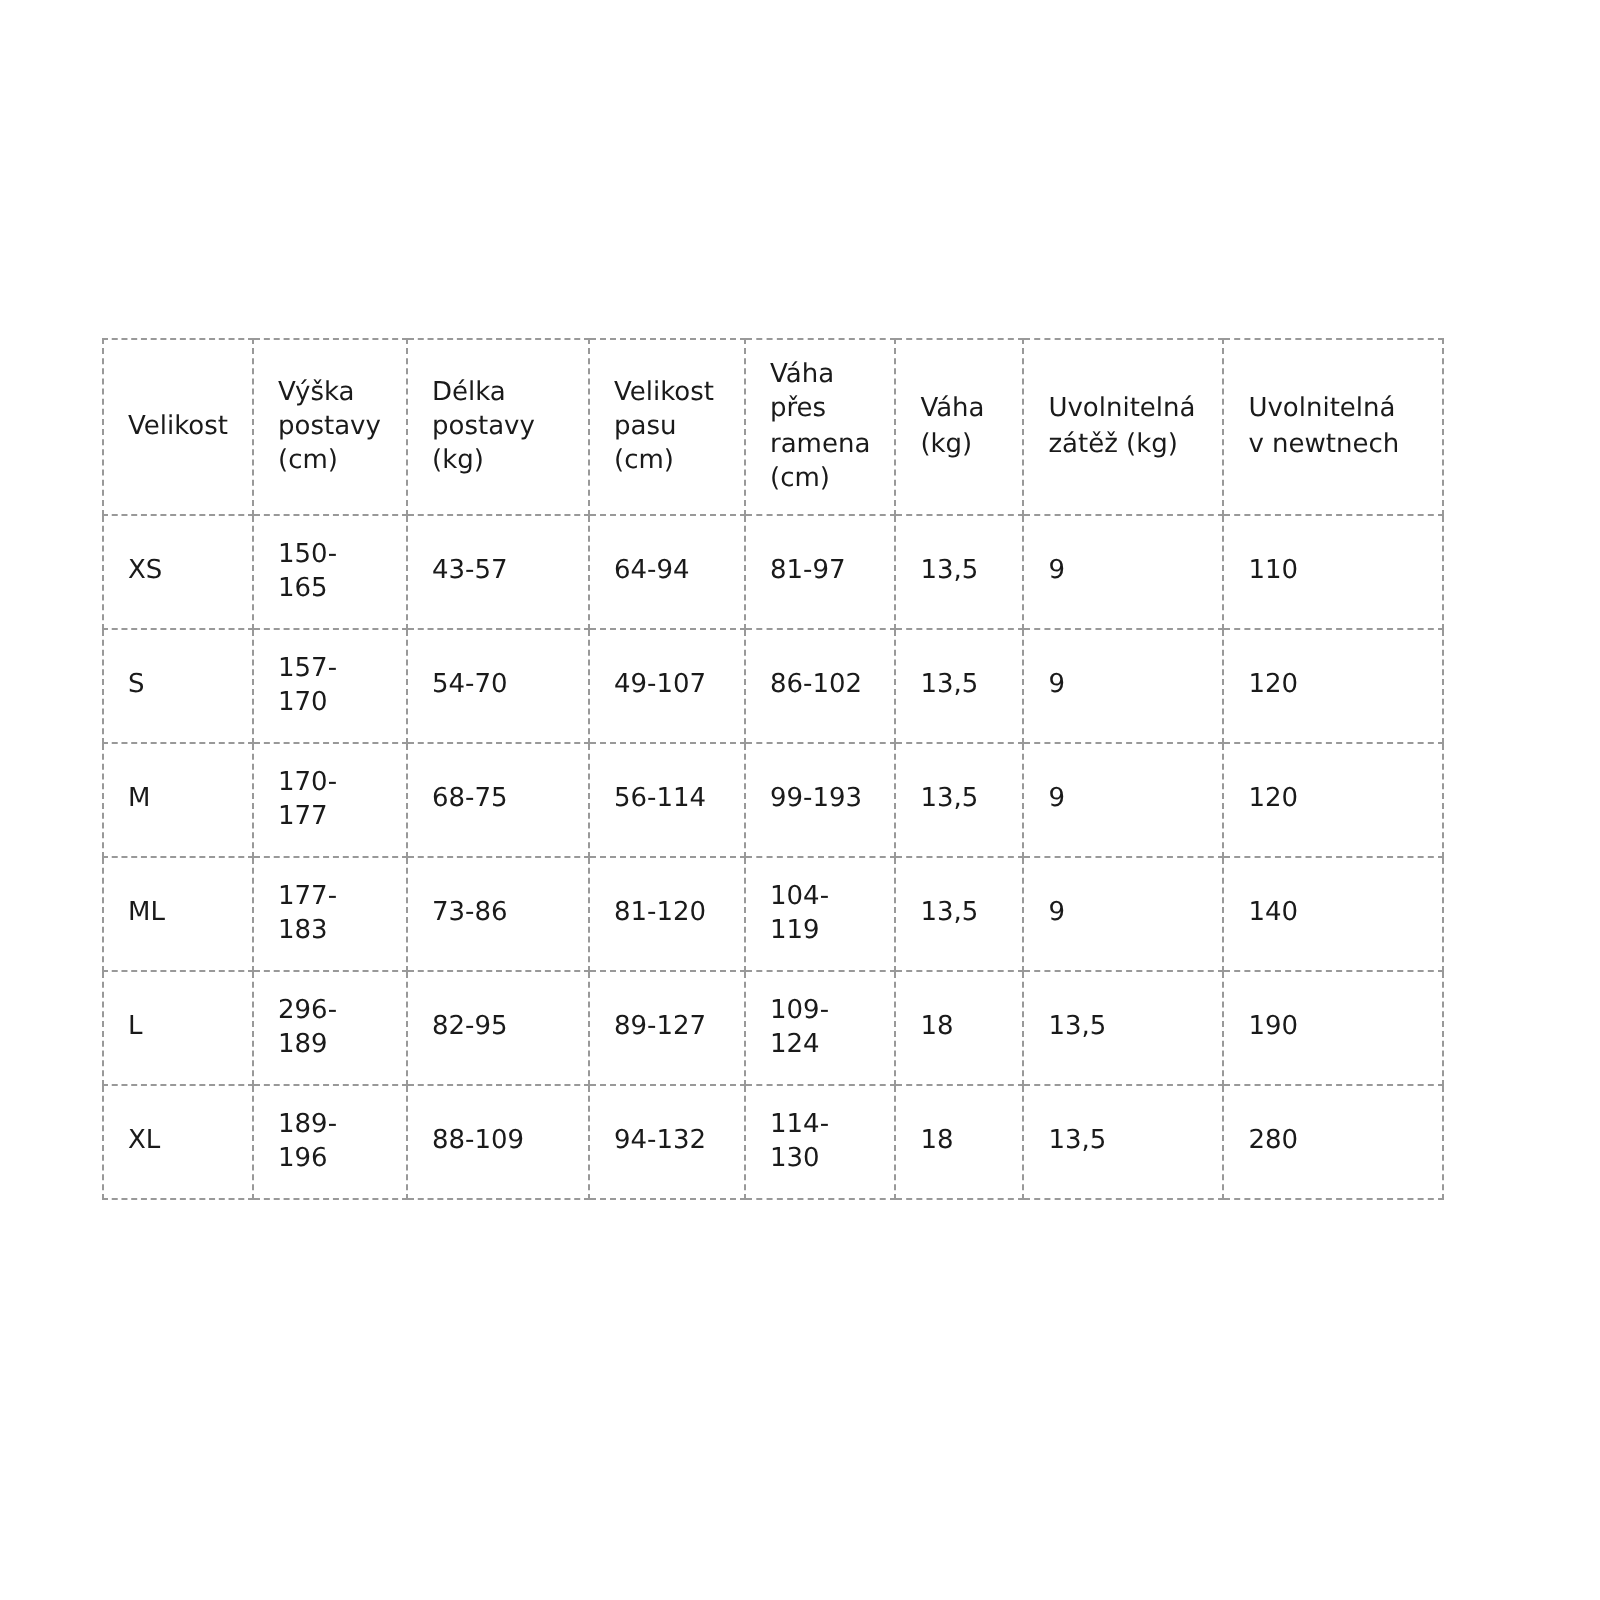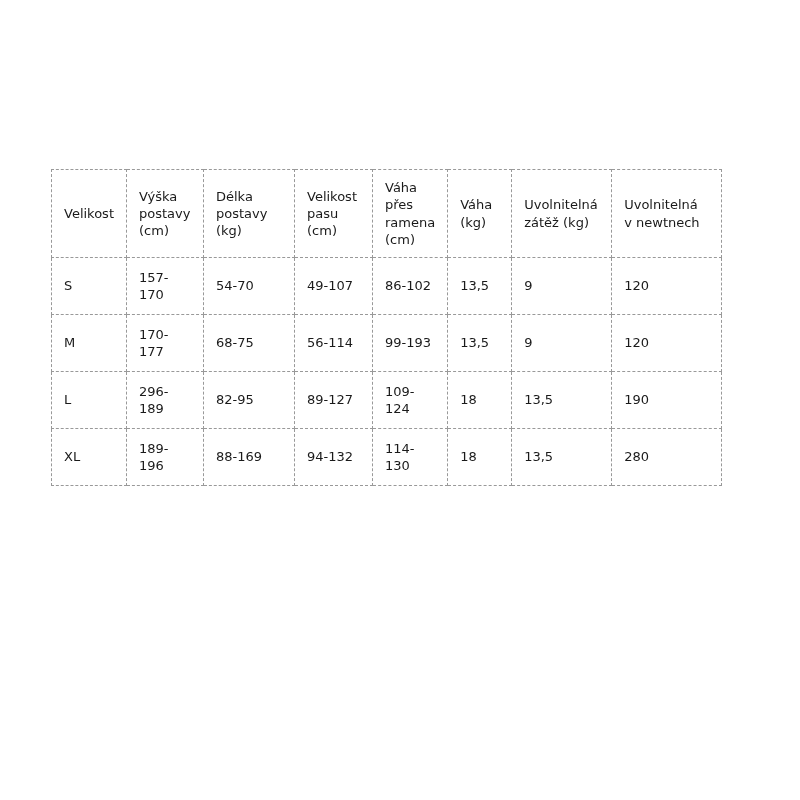--- a/index.html
+++ b/index.html
@@ -56,20 +56,30 @@
         <th>Velikost</th>
         <th>Výška postavy (cm)</th>
         <th>Délka postavy (kg)</th>
         <th>Velikost pasu (cm)</th>
         <th>Váha přes ramena (cm)</th>
         <th>Váha (kg)</th>
         <th>Uvolnitelná zátěž (kg)</th>
         <th>Uvolnitelná v newtnech</th>
       </tr>
 
+      <tr class="data-row">
+        <td>XS</td>
+        <td>150-165</td>
+        <td>43-57</td>
+        <td>64-94</td>
+        <td>81-97</td>
+        <td>13,5</td>
+        <td>9</td>
+        <td>110</td>
+      </tr>
 
       <tr class="data-row">
         <td>S</td>
         <td>157-170</td>
         <td>54-70</td>
         <td>49-107</td>
         <td>86-102</td>
         <td>13,5</td>
         <td>9</td>
         <td>120</td>
@@ -79,36 +89,46 @@
         <td>M</td>
         <td>170-177</td>
         <td>68-75</td>
         <td>56-114</td>
         <td>99-193</td>
         <td>13,5</td>
         <td>9</td>
         <td>120</td>
       </tr>
 
+      <tr class="data-row">
+        <td>ML</td>
+        <td>177-183</td>
+        <td>73-86</td>
+        <td>81-120</td>
+        <td>104-119</td>
+        <td>13,5</td>
+        <td>9</td>
+        <td>140</td>
+      </tr>
 
       <tr class="data-row">
         <td>L</td>
         <td>296-189</td>
         <td>82-95</td>
         <td>89-127</td>
         <td>109-124</td>
         <td>18</td>
         <td>13,5</td>
         <td>190</td>
       </tr>
 
       <tr class="data-row">
         <td>XL</td>
         <td>189-196</td>
-        <td>88-169</td>
+        <td>88-109</td>
         <td>94-132</td>
         <td>114-130</td>
         <td>18</td>
         <td>13,5</td>
         <td>280</td>
       </tr>
     </tbody>
   </table>
 </div>
 

